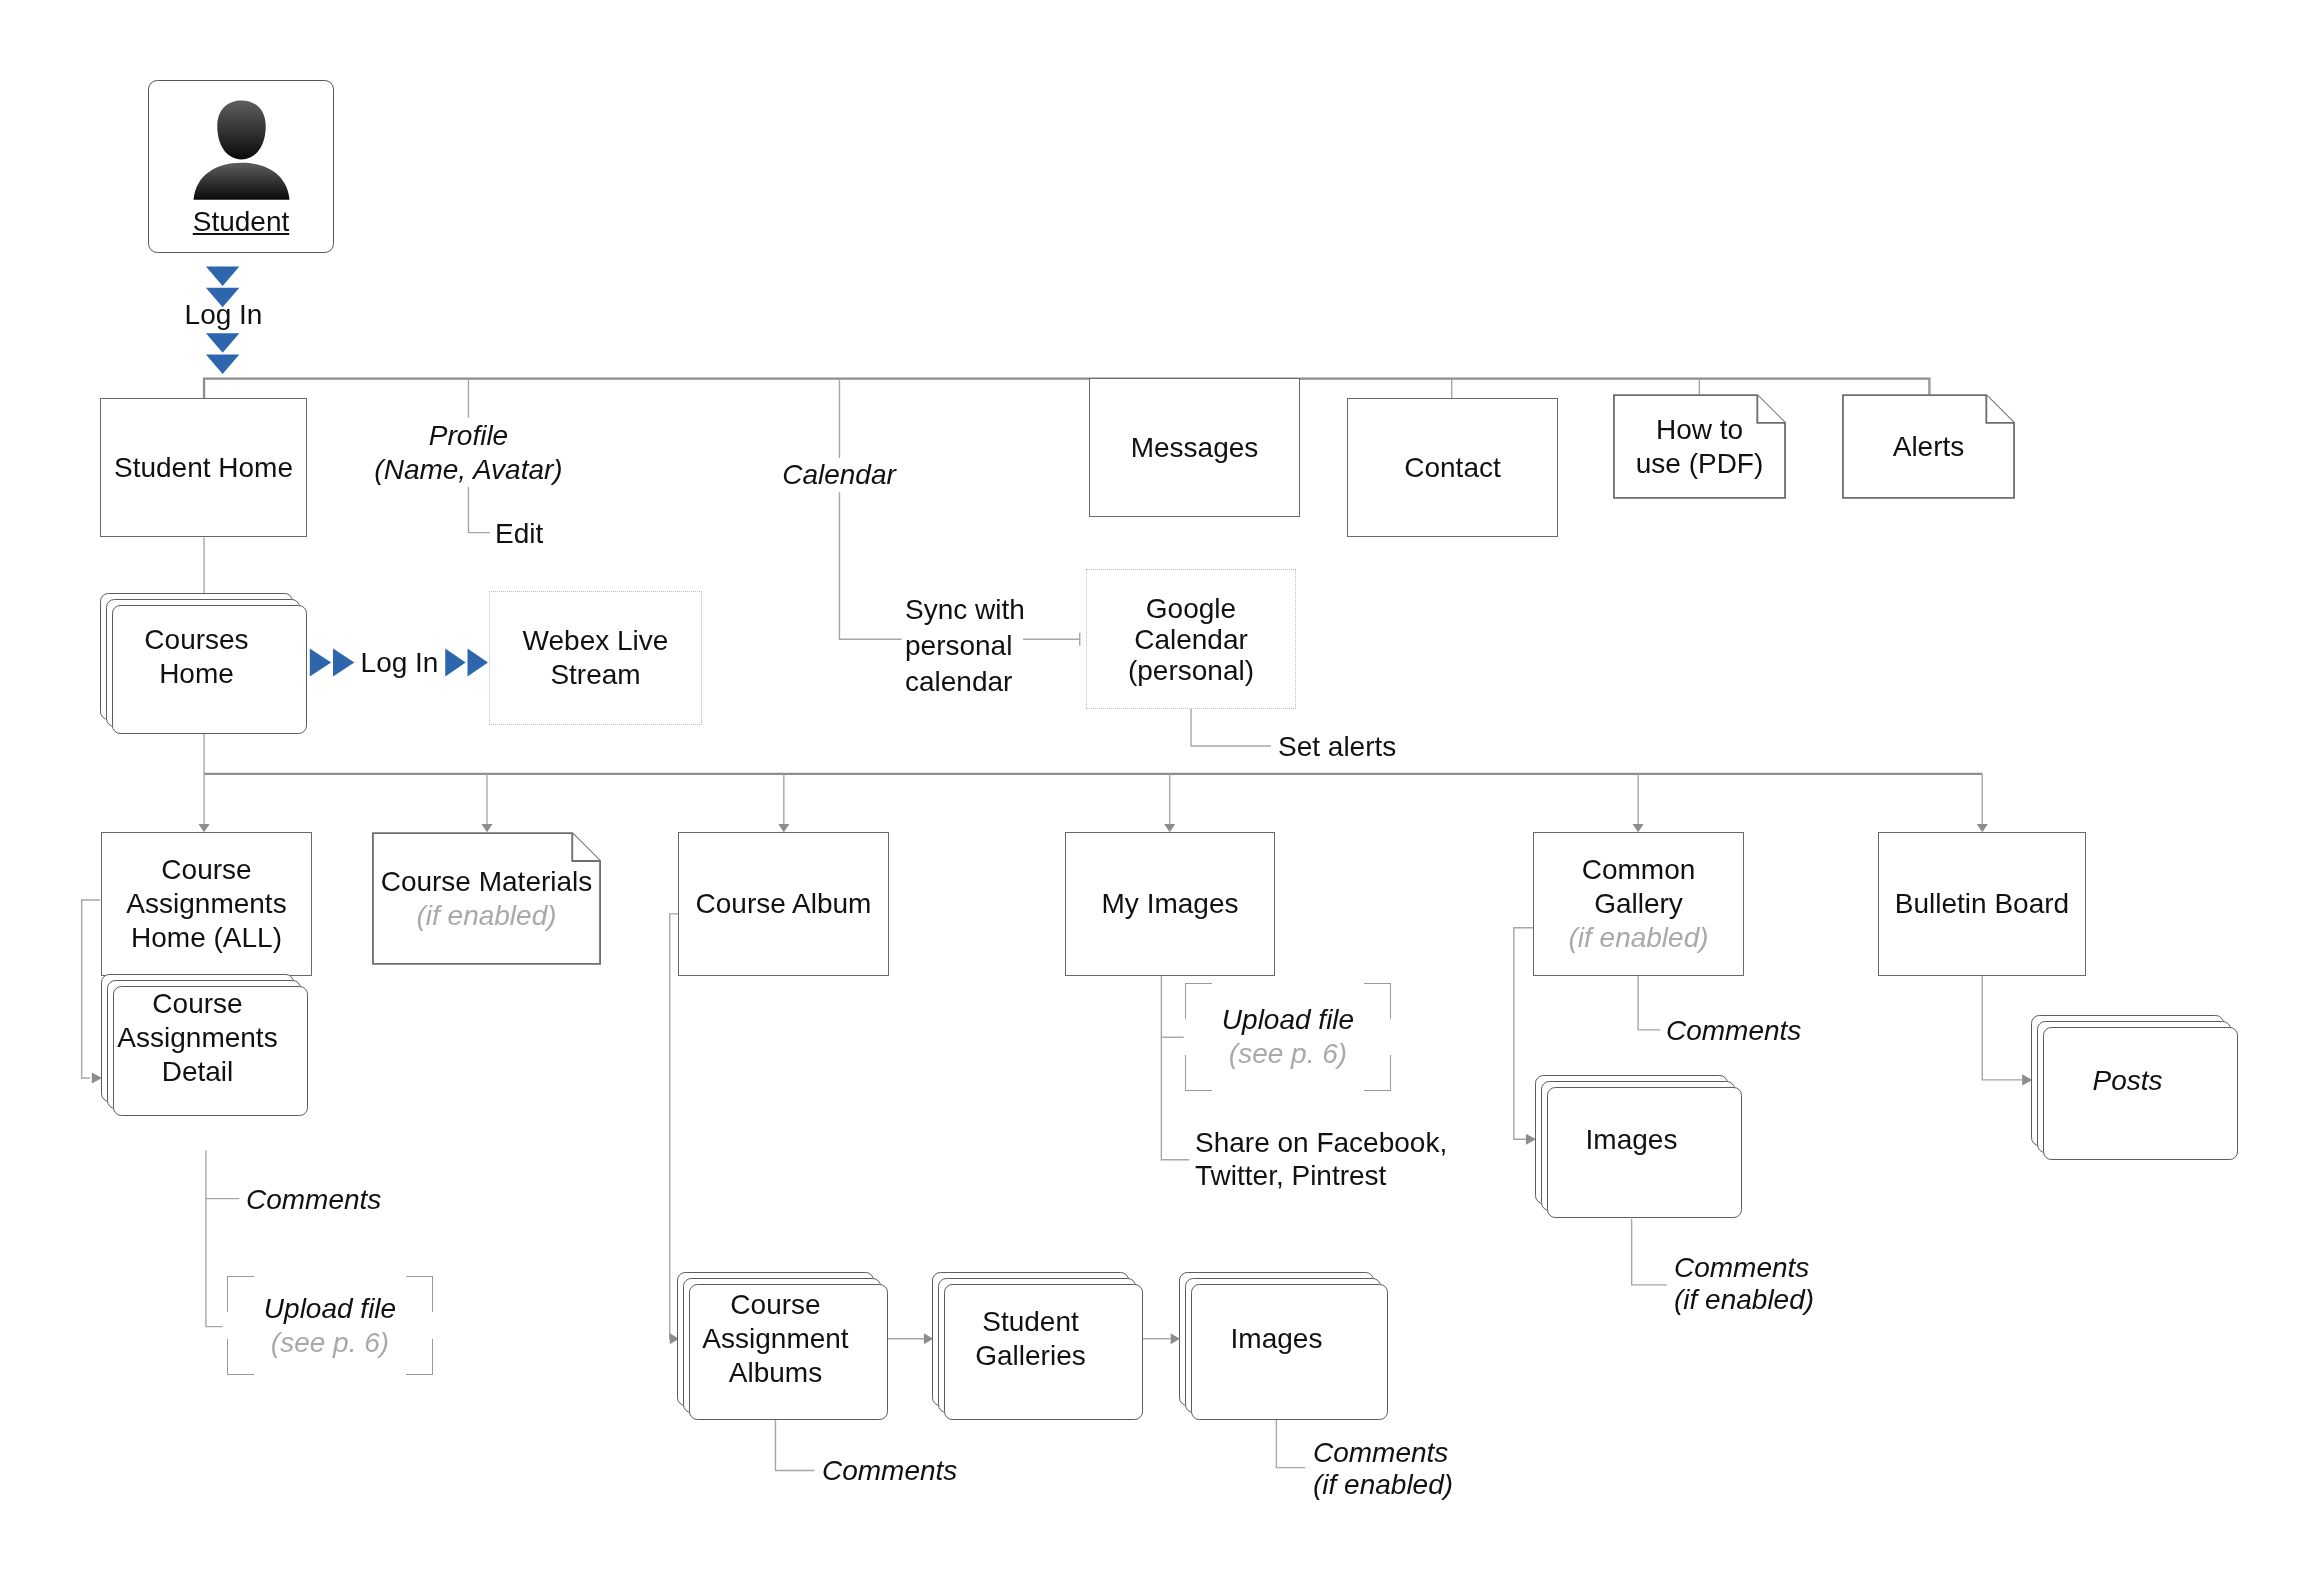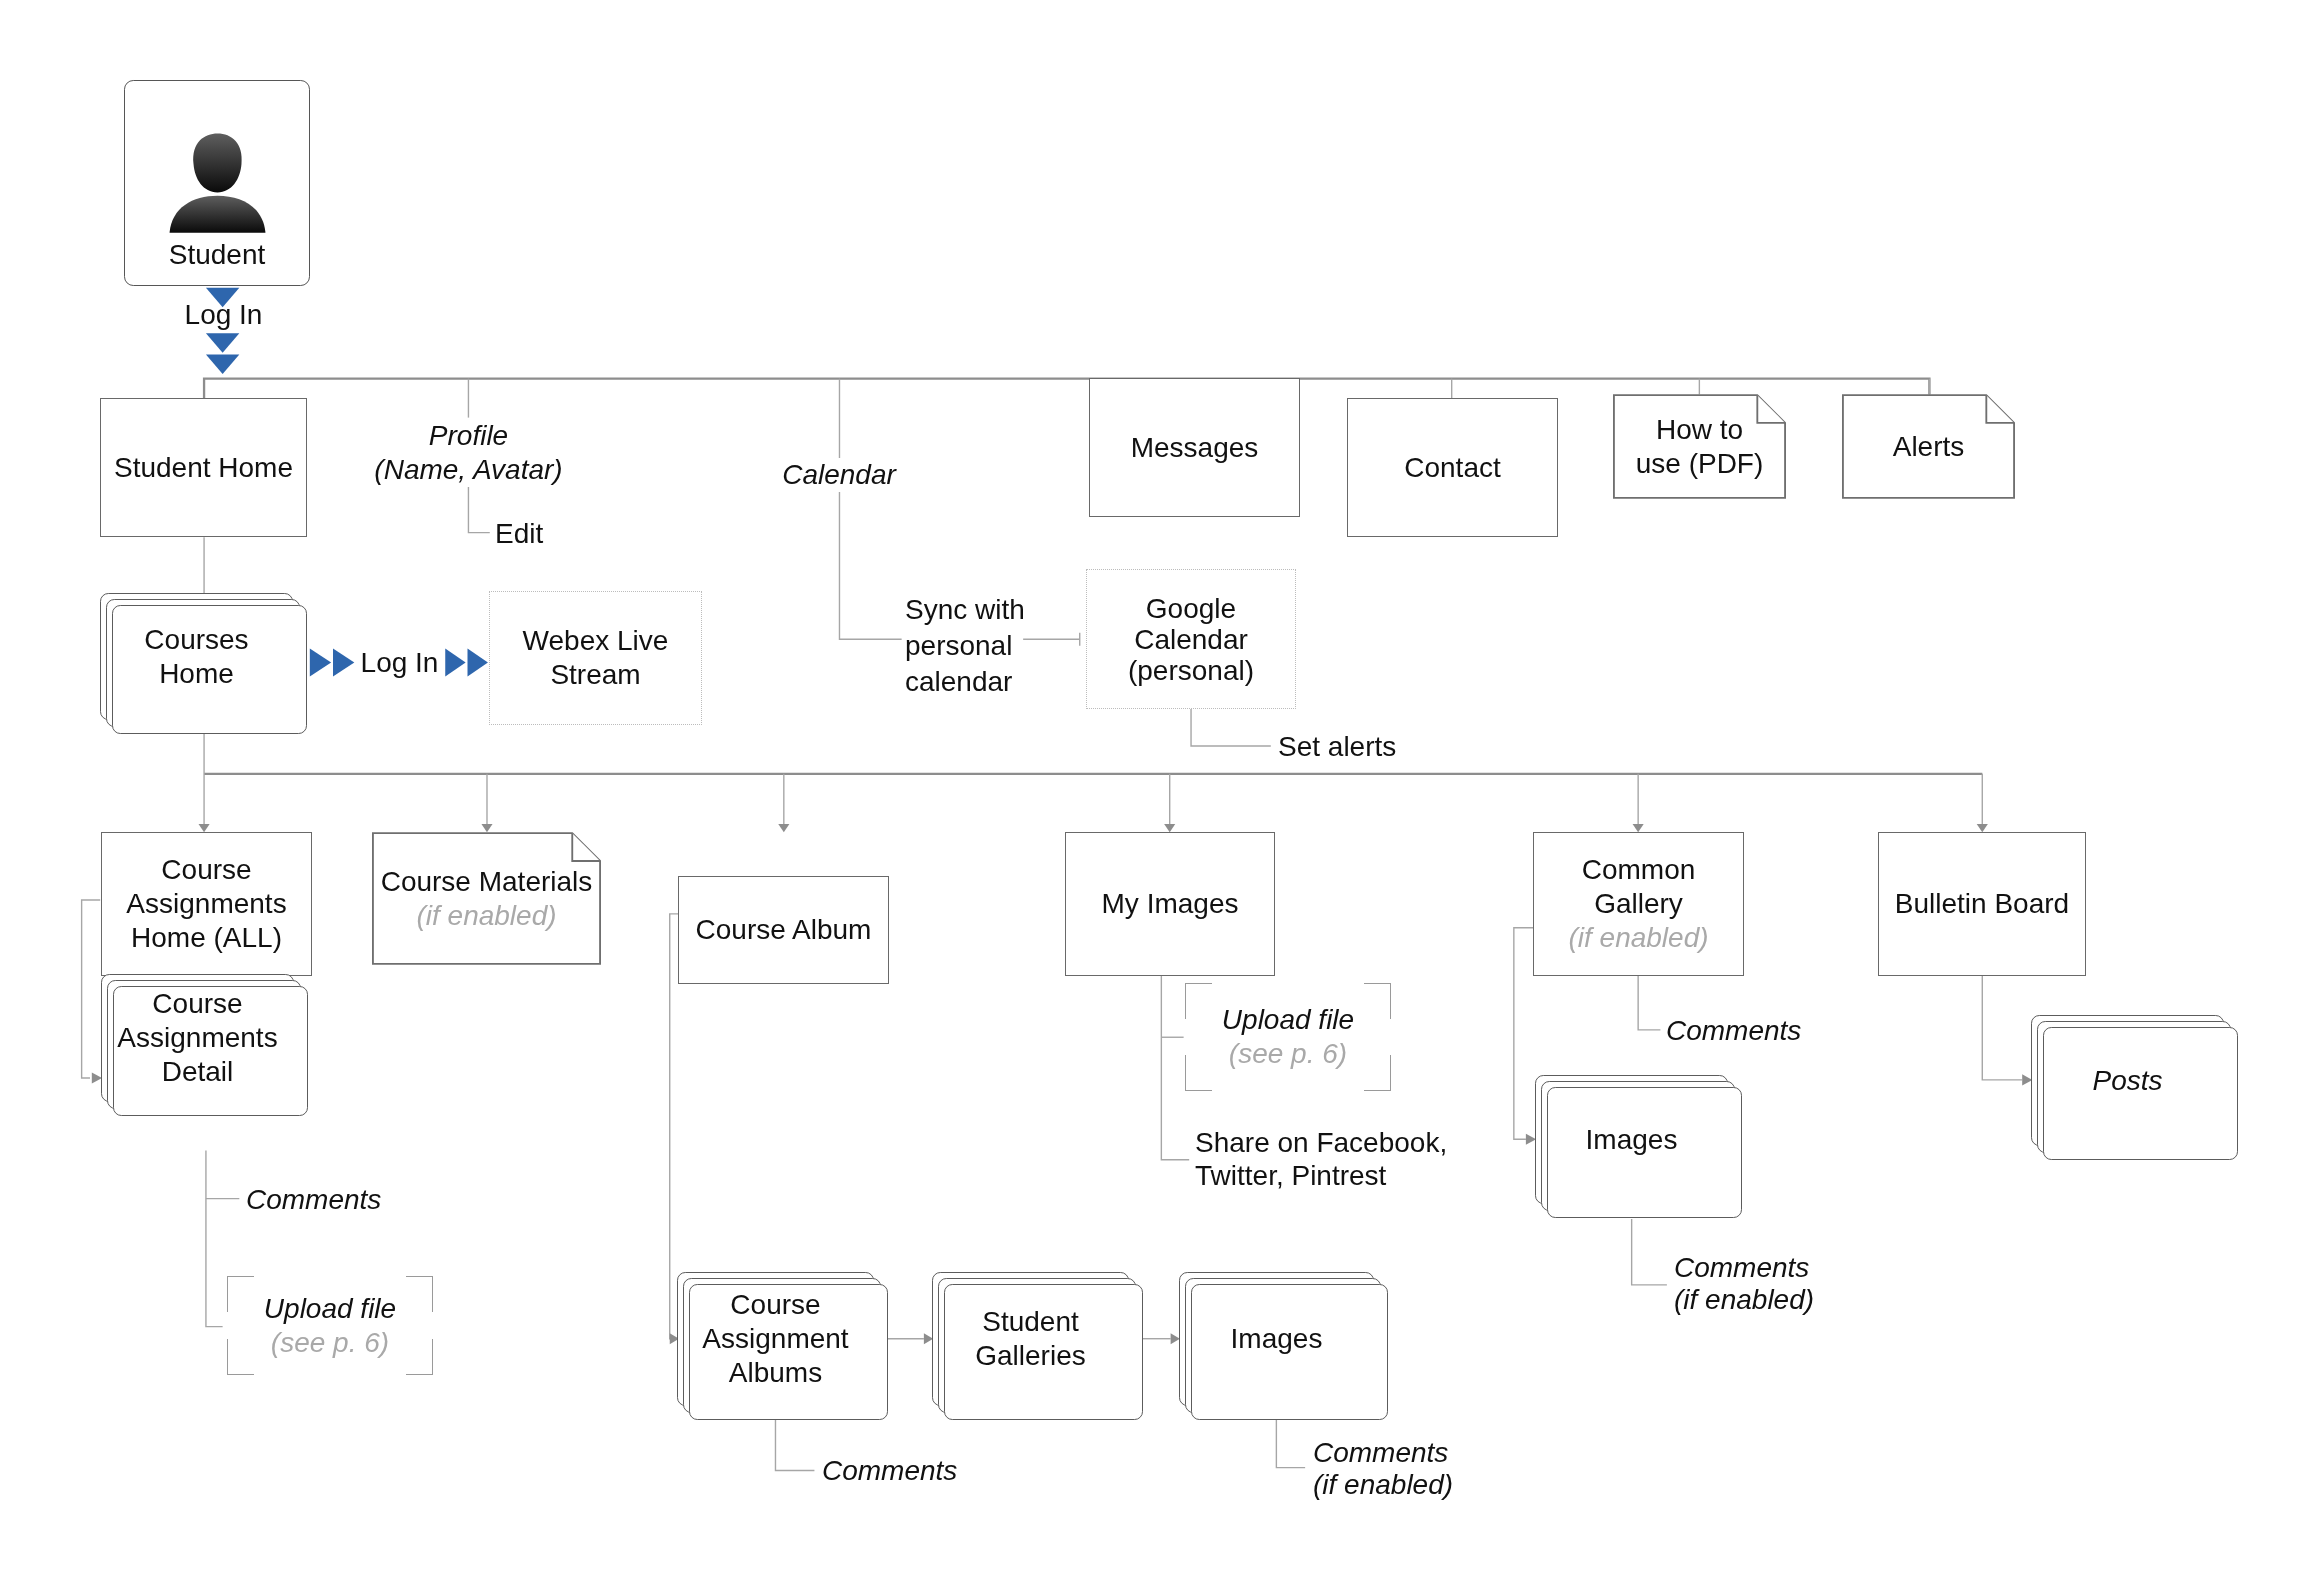--- a/index.html
+++ b/index.html
@@ -118,21 +118,21 @@
     <polygon points="222,382 258,382 240,403"></polygon>
   </g>
   <g fill="#2e66ad">
     <polygon points="334,699 334,729 357,714"></polygon>
     <polygon points="359,699 359,729 382,714"></polygon>
     <polygon points="480,699 480,729 502,714"></polygon>
     <polygon points="504,699 504,729 526,714"></polygon>
   </g>
 </svg>
 
-<div class="node card" style="left:124px;top:80px;width:186px;height:206px;">
+<div class="node card" style="left:148px;top:80px;width:186px;height:173px;text-decoration:underline;">
   <svg width="109" height="109" viewBox="0 0 100 100" style="margin-bottom:1.9px;">
     <defs>
       <linearGradient id="avgrad" x1="0" y1="0" x2="0" y2="1">
         <stop offset="0" stop-color="#5e5e5e"></stop>
           <stop offset="1" stop-color="#0a0a0a"></stop>
       </linearGradient>
     </defs>
     <path d="M28,34 C26,14 38,6 50,6 C63,6 74,15 72,34 C71,48 63,60 50,60 C37,60 29,48 28,34 Z" fill="url(#avgrad)"></path>
     <path d="M6,97 C8,74 27,63 50,63 C73,63 92,74 94,97 Z" fill="url(#avgrad)"></path>
   </svg>
@@ -202,21 +202,21 @@
 
 <div class="node doc" style="left:372px;top:832px;width:229px;height:133px;">
   <svg class="shape" width="229" height="133" viewBox="0 0 247 143">
     <path d="M1,1 H216 L246,31 V142 H1 Z" fill="#ffffff" stroke="#6f6f6f" stroke-width="2"></path>
     <path d="M216,1 V31 H246" fill="#ffffff" stroke="#6f6f6f" stroke-width="2"></path>
   </svg>
   <span class="txt">Course Materials</span>
   <span class="txt it muted">(if enabled)</span>
 </div>
 
-<div class="node box" style="left:678px;top:832px;width:211px;height:108px;margin-top:44px;">
+<div class="node box" style="left:678px;top:832px;width:211px;height:144px;">
   <span>Course Album</span>
 </div>
 
 <div class="node box" style="left:1065px;top:832px;width:210px;height:144px;">
   <span>My Images</span>
 </div>
 
 <div class="node box" style="left:1533px;top:832px;width:211px;height:144px;">
   <span class="mw135">Common Gallery</span>
   <span class="it muted">(if enabled)</span>

